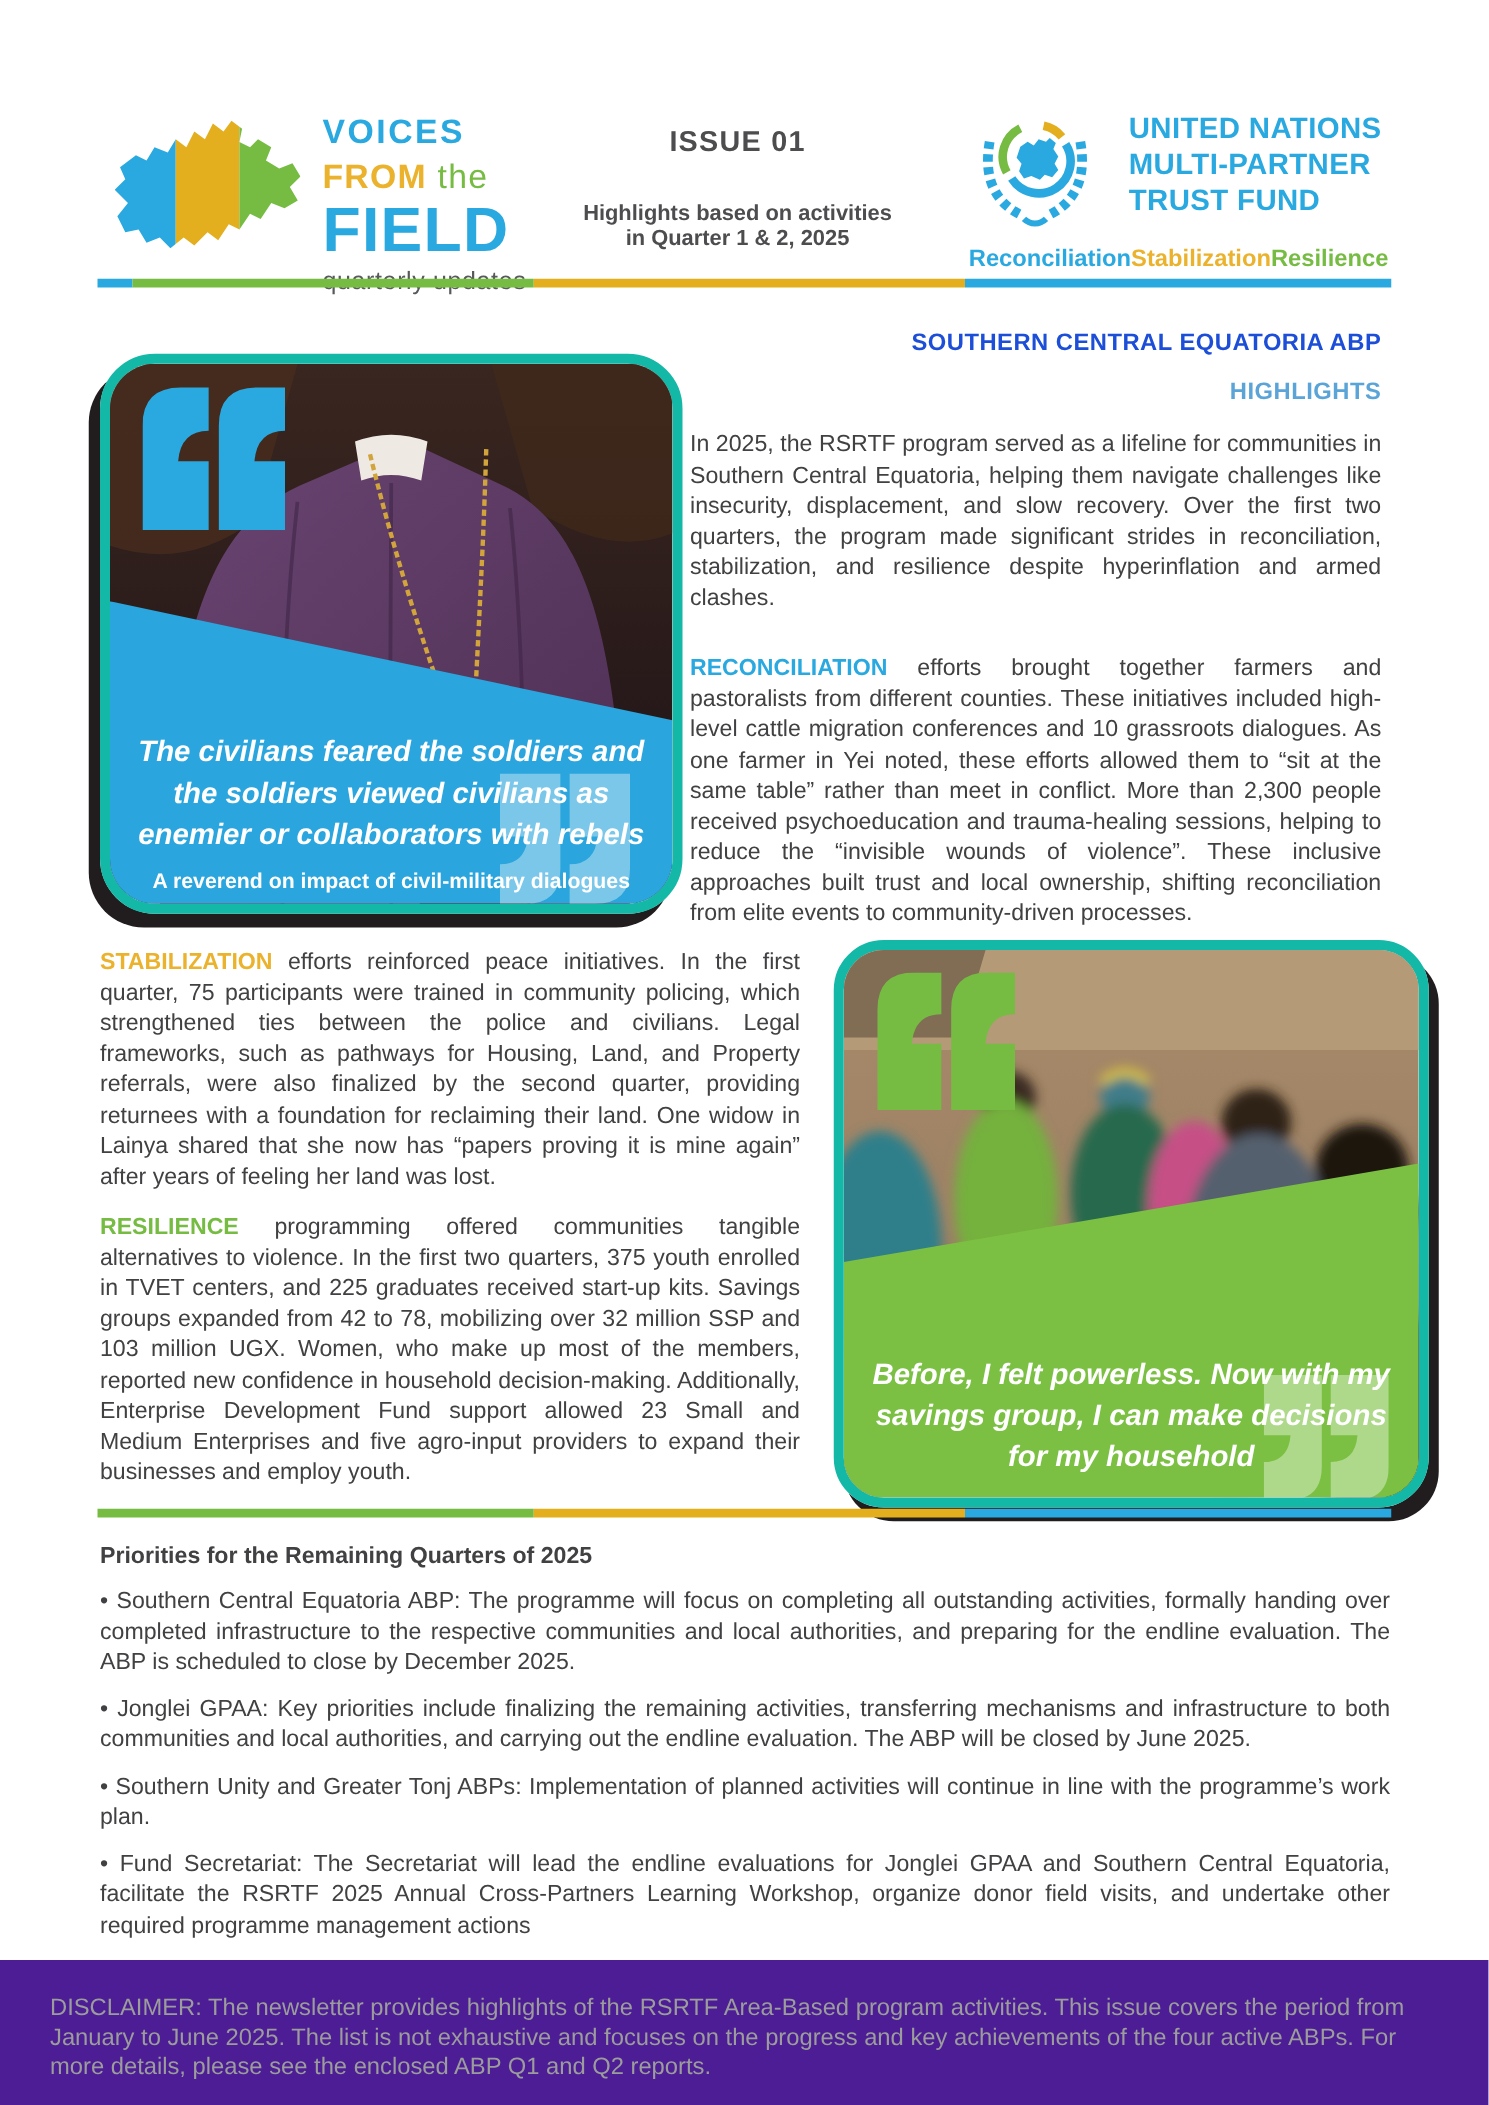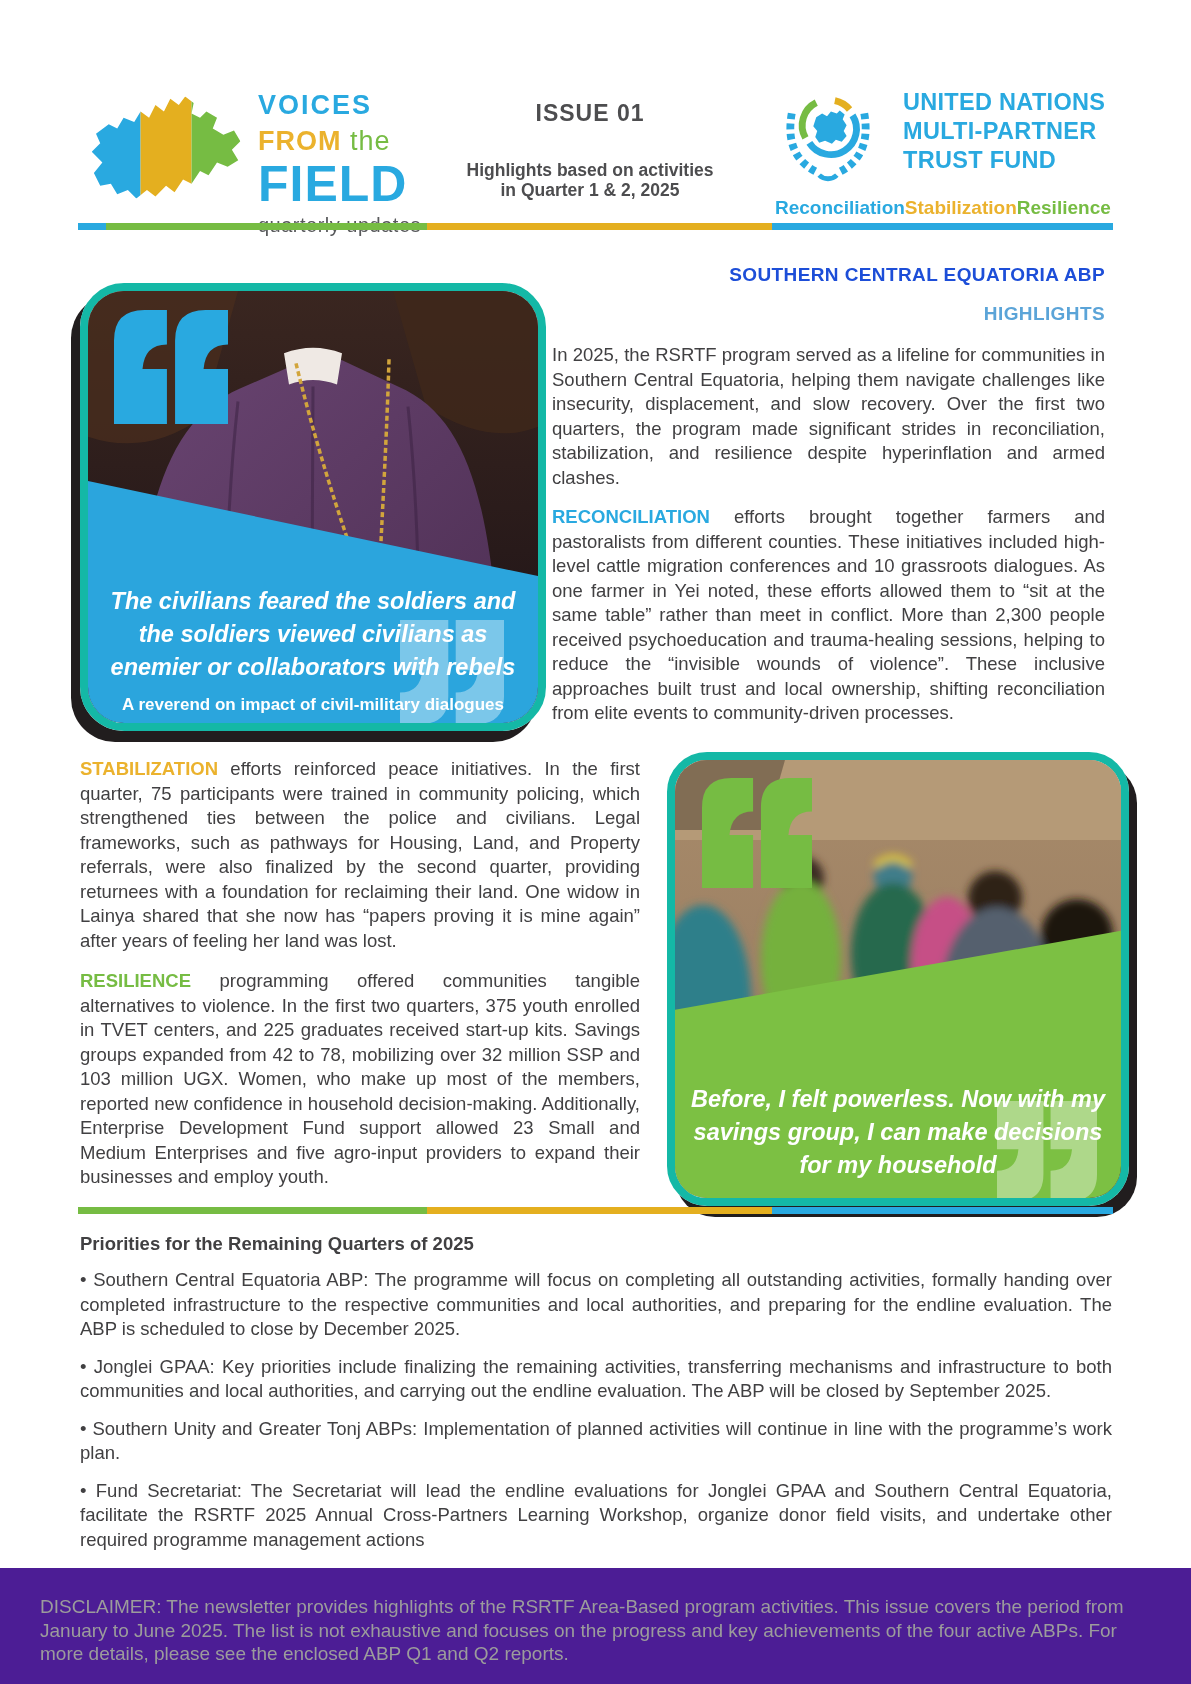--- a/index.html
+++ b/index.html
@@ -31,21 +31,21 @@
   .divider.first{top:223px;} .divider.second{top:1207px;}
   .seg-blue{background:#29A9E0;} .seg-green{background:#76BC43;} .seg-yellow{background:#E4AF1F;}
   .d1-s1{width:28px;} .d1-s2{width:321px;} .d1-s3{width:345px;} .d1-s4{flex:1;}
   .d2-s1{width:349px;} .d2-s2{width:345px;} .d2-s3{flex:1;}
 
   
   .card{position:absolute;border:8px solid #14b8a6;overflow:hidden;}
   .card-blue{left:80px;top:283px;width:450px;height:432px;border-radius:44px;
              box-shadow:-9px 11px 0 #211D1E;}
   .card-green{left:667px;top:752px;width:446px;height:438px;border-radius:40px;
-              box-shadow:8px 11px 0 #211D1E;}
+              box-shadow:8px 11px 0 #211D1E;padding-left:14px;}
   .card .photo{position:absolute;inset:0;z-index:1;}
   .card .photo svg{display:block;width:100%;height:100%;}
   .open-quote{position:absolute;left:26px;top:18px;z-index:2;}
   .wedge{position:absolute;inset:0;z-index:3;}
   .wedge-blue{background:#2BA5DD;clip-path:polygon(0 44%,100% 66%,100% 100%,0 100%);}
   .wedge-green{background:#7CC043;clip-path:polygon(0 57%,100% 39%,100% 100%,0 100%);}
   .close-quote{position:absolute;z-index:4;opacity:.38;}
   .card-blue .close-quote{right:34px;bottom:-6px;}
   .card-green .close-quote{right:24px;bottom:-8px;}
   .quote-body{position:absolute;left:0;right:0;bottom:8px;z-index:5;text-align:center;
@@ -56,21 +56,21 @@
   .card-green .quote-body{bottom:16px;}
 
   
   .right-col{position:absolute;left:552px;top:264px;width:553px;}
   .sec-heading{margin:0;font-size:19px;font-weight:700;color:#1d4ed8;text-align:right;
                letter-spacing:.4px;}
   .sec-subheading{margin:17px 0 0 0;font-size:19px;font-weight:700;color:#5BA4D8;
                   text-align:right;letter-spacing:.4px;}
   .body-par{margin:0;font-size:18.5px;line-height:24.5px;text-align:justify;color:#414042;}
   .right-col .intro{margin-top:18px;}
-  .right-col .recon{margin-top:15px;}
+  .right-col .recon{margin-top:32px;}
   .kw{font-weight:700;}
   .kw-blue{color:#29A9E0;} .kw-yellow{color:#EBB22D;} .kw-green{color:#76BC43;}
 
   .left-col{position:absolute;left:80px;top:757px;width:560px;}
   .left-col .resil{margin-top:16px;}
 
   
   .priorities{position:absolute;left:80px;top:1233px;width:1032px;}
   .pri-heading{margin:0;font-size:18.5px;font-weight:700;color:#414042;}
   .pri-bullet{margin:13px 0 0 0;font-size:18.5px;line-height:24.5px;text-align:justify;
@@ -293,21 +293,21 @@
 
   <div class="divider second">
     <div class="seg-green d2-s1"></div>
     <div class="seg-yellow d2-s2"></div>
     <div class="seg-blue d2-s3"></div>
   </div>
 
   <div class="priorities">
     <h3 class="pri-heading">Priorities for the Remaining Quarters of 2025</h3>
     <p class="pri-bullet">• Southern Central Equatoria ABP: The programme will focus on completing all outstanding activities, formally handing over completed infrastructure to the respective communities and local authorities, and preparing for the endline evaluation. The ABP is scheduled to close by December 2025.</p>
-    <p class="pri-bullet">• Jonglei GPAA: Key priorities include finalizing the remaining activities, transferring mechanisms and infrastructure to both communities and local authorities, and carrying out the endline evaluation. The ABP will be closed by September 2025.</p>
+    <p class="pri-bullet">• Jonglei GPAA: Key priorities include finalizing the remaining activities, transferring mechanisms and infrastructure to both communities and local authorities, and carrying out the endline evaluation. The ABP will be closed by June 2025.</p>
     <p class="pri-bullet">• Southern Unity and Greater Tonj ABPs: Implementation of planned activities will continue in line with the programme’s work plan.</p>
     <p class="pri-bullet">• Fund Secretariat: The Secretariat will lead the endline evaluations for Jonglei GPAA and Southern Central Equatoria, facilitate the RSRTF 2025 Annual Cross-Partners Learning Workshop, organize donor field visits, and undertake other required programme management actions</p>
   </div>
 
   <div class="footer">
     <p class="footer-text">DISCLAIMER: The newsletter provides highlights of the RSRTF Area-Based program activities. This issue covers the period from January to June 2025. The list is not exhaustive and focuses on the progress and key achievements of the four active ABPs. For more details, please see the enclosed ABP Q1 and Q2 reports.</p>
   </div>
 
 </div>
 

